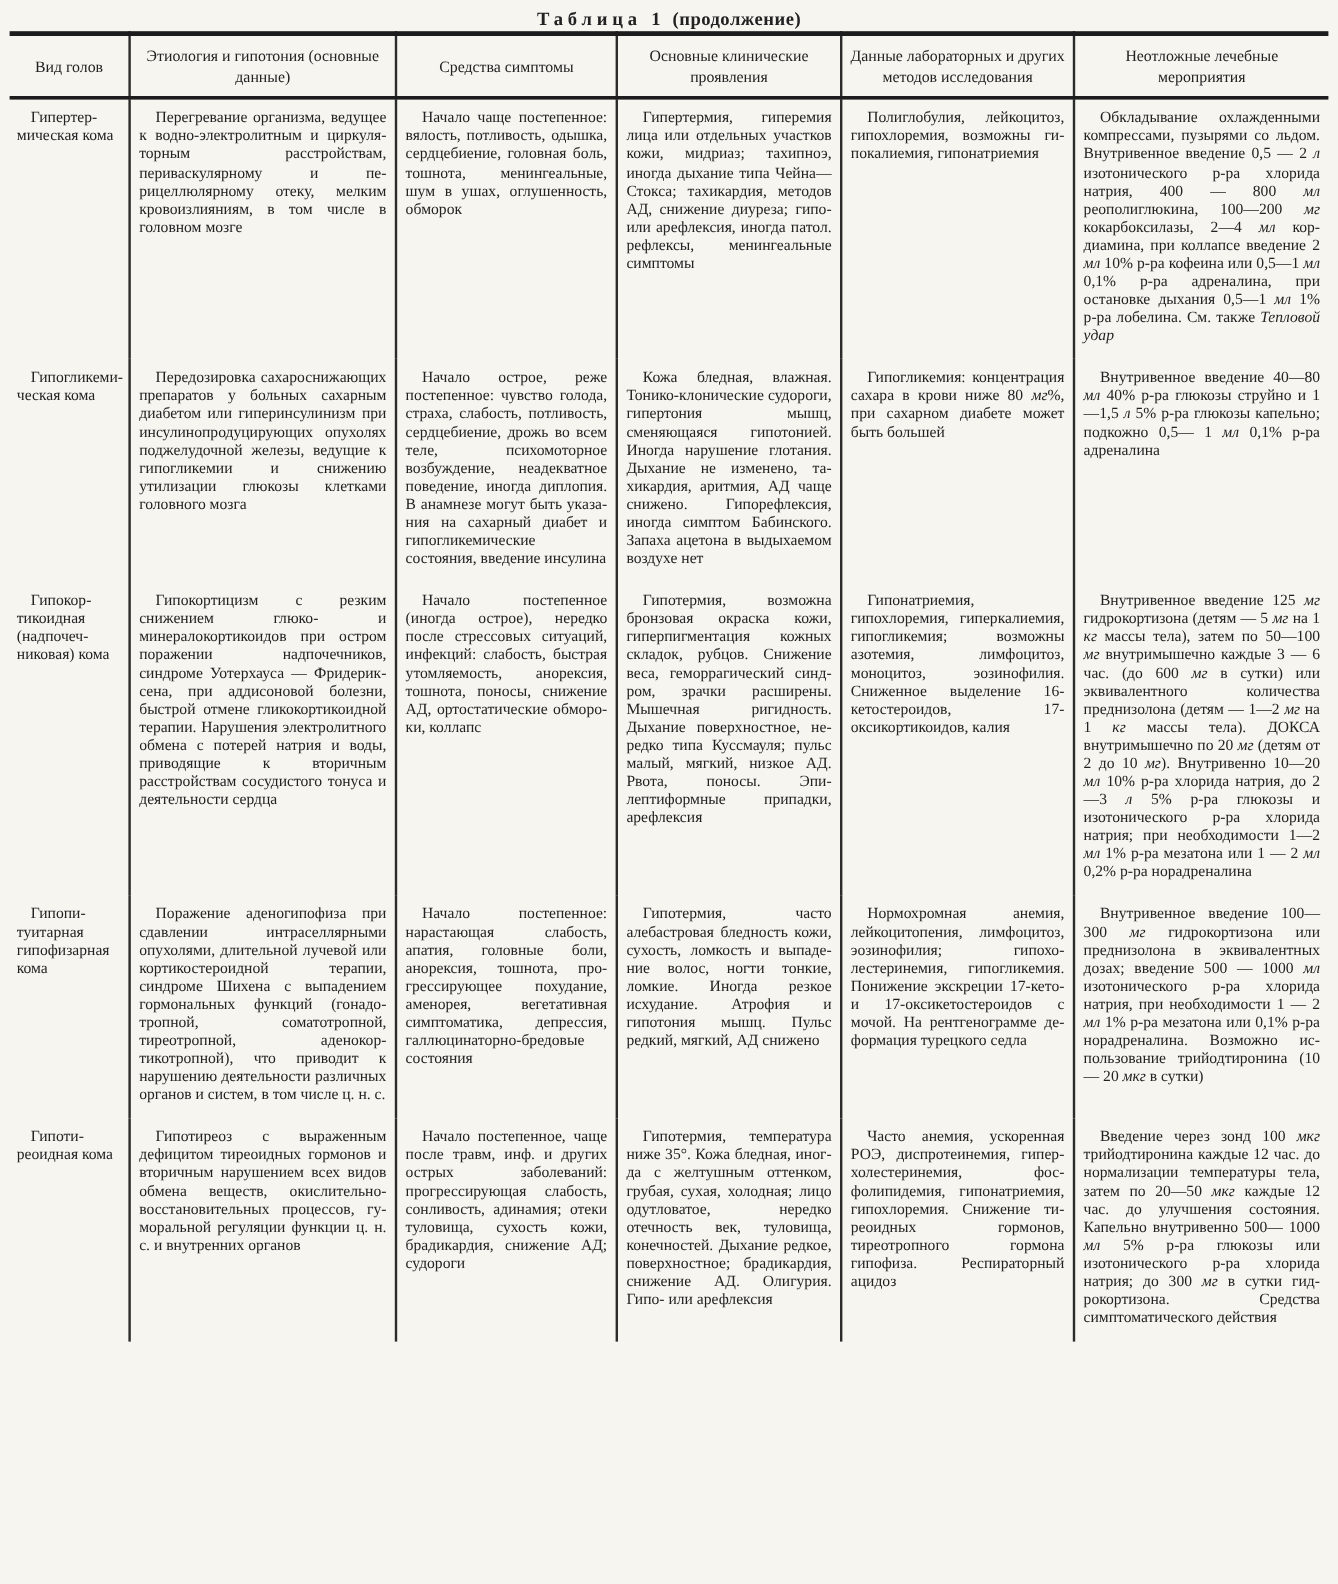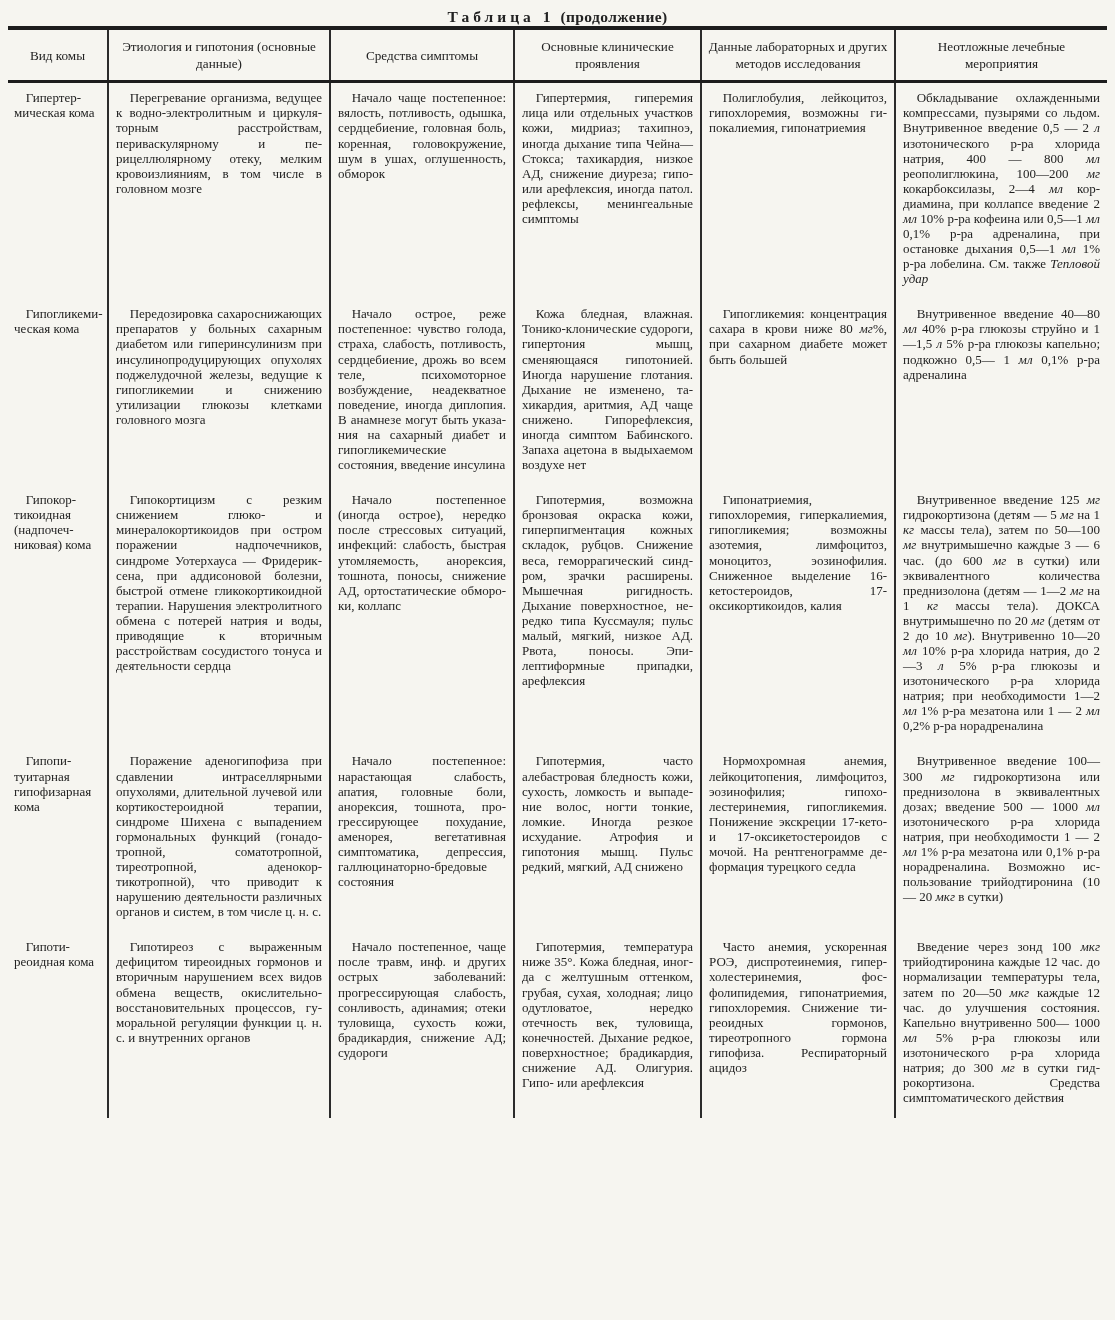--- a/index.html
+++ b/index.html
@@ -85,34 +85,34 @@
     <colgroup>
       <col class="c1">
         <col class="c2">
         <col class="c3">
         <col class="c4">
         <col class="c5">
         <col class="c6">
     </colgroup>
     <thead>
       <tr>
-        <th>Вид комы</th>
+        <th>Вид голов</th>
         <th>Этиология и гипотония (основные данные)</th>
         <th>Средства симптомы</th>
         <th>Основные клиниче­ские проявления</th>
         <th>Данные лаборатор­ных и других методов исследования</th>
         <th>Неотложные лечебные мероприятия</th>
       </tr>
     </thead>
     <tbody>
       <tr>
         <td class="coma-type">Гипертер­мическая кома</td>
         <td>Перегревание организ­ма, ведущее к водно-электролитным и циркуля­торным расстройствам, периваскулярному и пе­рицеллюлярному отеку, мелким кровоизлияниям, в том числе в головном мозге</td>
-        <td>Начало чаще пос­тепенное: вялость, потливость, одышка, сердцебиение, голов­ная боль, коренная, головокружение, шум в ушах, оглу­шенность, обморок</td>
-        <td>Гипертермия, ги­перемия лица или отдельных участков кожи, мидриаз; та­хипноэ, иногда ды­хание типа Чейна—Стокса; тахикардия, низкое АД, сниже­ние диуреза; гипо- или арефлексия, иног­да патол. рефлексы, менингеальные сим­птомы</td>
+        <td>Начало чаще пос­тепенное: вялость, потливость, одышка, сердцебиение, голов­ная боль, тошнота, менингеальные, шум в ушах, оглу­шенность, обморок</td>
+        <td>Гипертермия, ги­перемия лица или отдельных участков кожи, мидриаз; та­хипноэ, иногда ды­хание типа Чейна—Стокса; тахикардия, методов АД, сниже­ние диуреза; гипо- или арефлексия, иног­да патол. рефлексы, менингеальные сим­птомы</td>
         <td>Полиглобулия, лейкоцитоз, гипохло­ремия, возможны ги­покалиемия, гипона­триемия</td>
         <td>Обкладывание охлаж­денными компрессами, пузырями со льдом. Внут­ривенное введение 0,5 — 2 <i>л</i> изотонического р-ра хлорида натрия, 400 — 800 <i>мл</i> реополиглюки­на, 100—200 <i>мг</i> кокар­боксилазы, 2—4 <i>мл</i> кор­диамина, при коллапсе введение 2 <i>мл</i> 10% р-ра кофеина или 0,5—1 <i>мл</i> 0,1% р-ра адреналина, при остановке дыхания 0,5—1 <i>мл</i> 1% р-ра ло­белина. См. также <i>Теп­ловой удар</i></td>
       </tr>
       <tr>
         <td class="coma-type">Гипо­гликеми­ческая кома</td>
         <td>Передозировка саха­роснижающих препара­тов у больных сахарным диабетом или гиперин­сулинизм при инсули­нопродуцирующих опу­холях поджелудочной железы, ведущие к ги­погликемии и снижению утилизации глюкозы клетками головного моз­га</td>
         <td>Начало острое, ре­же постепенное: чув­ство голода, страха, слабость, потливость, сердцебиение, дрожь во всем теле, психо­моторное возбужде­ние, неадекватное поведение, иногда диплопия. В анамне­зе могут быть указа­ния на сахарный диа­бет и гипогликемиче­ские состояния, вве­дение инсулина</td>
         <td>Кожа бледная, влажная. Тонико-клонические судоро­ги, гипертония мышц, сменяющаяся гипото­нией. Иногда наруше­ние глотания. Дыха­ние не изменено, та­хикардия, аритмия, АД чаще снижено. Гипорефлексия, иног­да симптом Бабин­ского. Запаха ацето­на в выдыхаемом воз­духе нет</td>
         <td>Гипогликемия: кон­центрация сахара в крови ниже 80 <i>мг</i>%, при сахарном диабете может быть большей</td>
         <td>Внутривенное введение 40—80 <i>мл</i> 40% р-ра глю­козы струйно и 1—1,5 <i>л</i> 5% р-ра глюкозы капе­льно; подкожно 0,5— 1 <i>мл</i> 0,1% р-ра адрена­лина</td>

